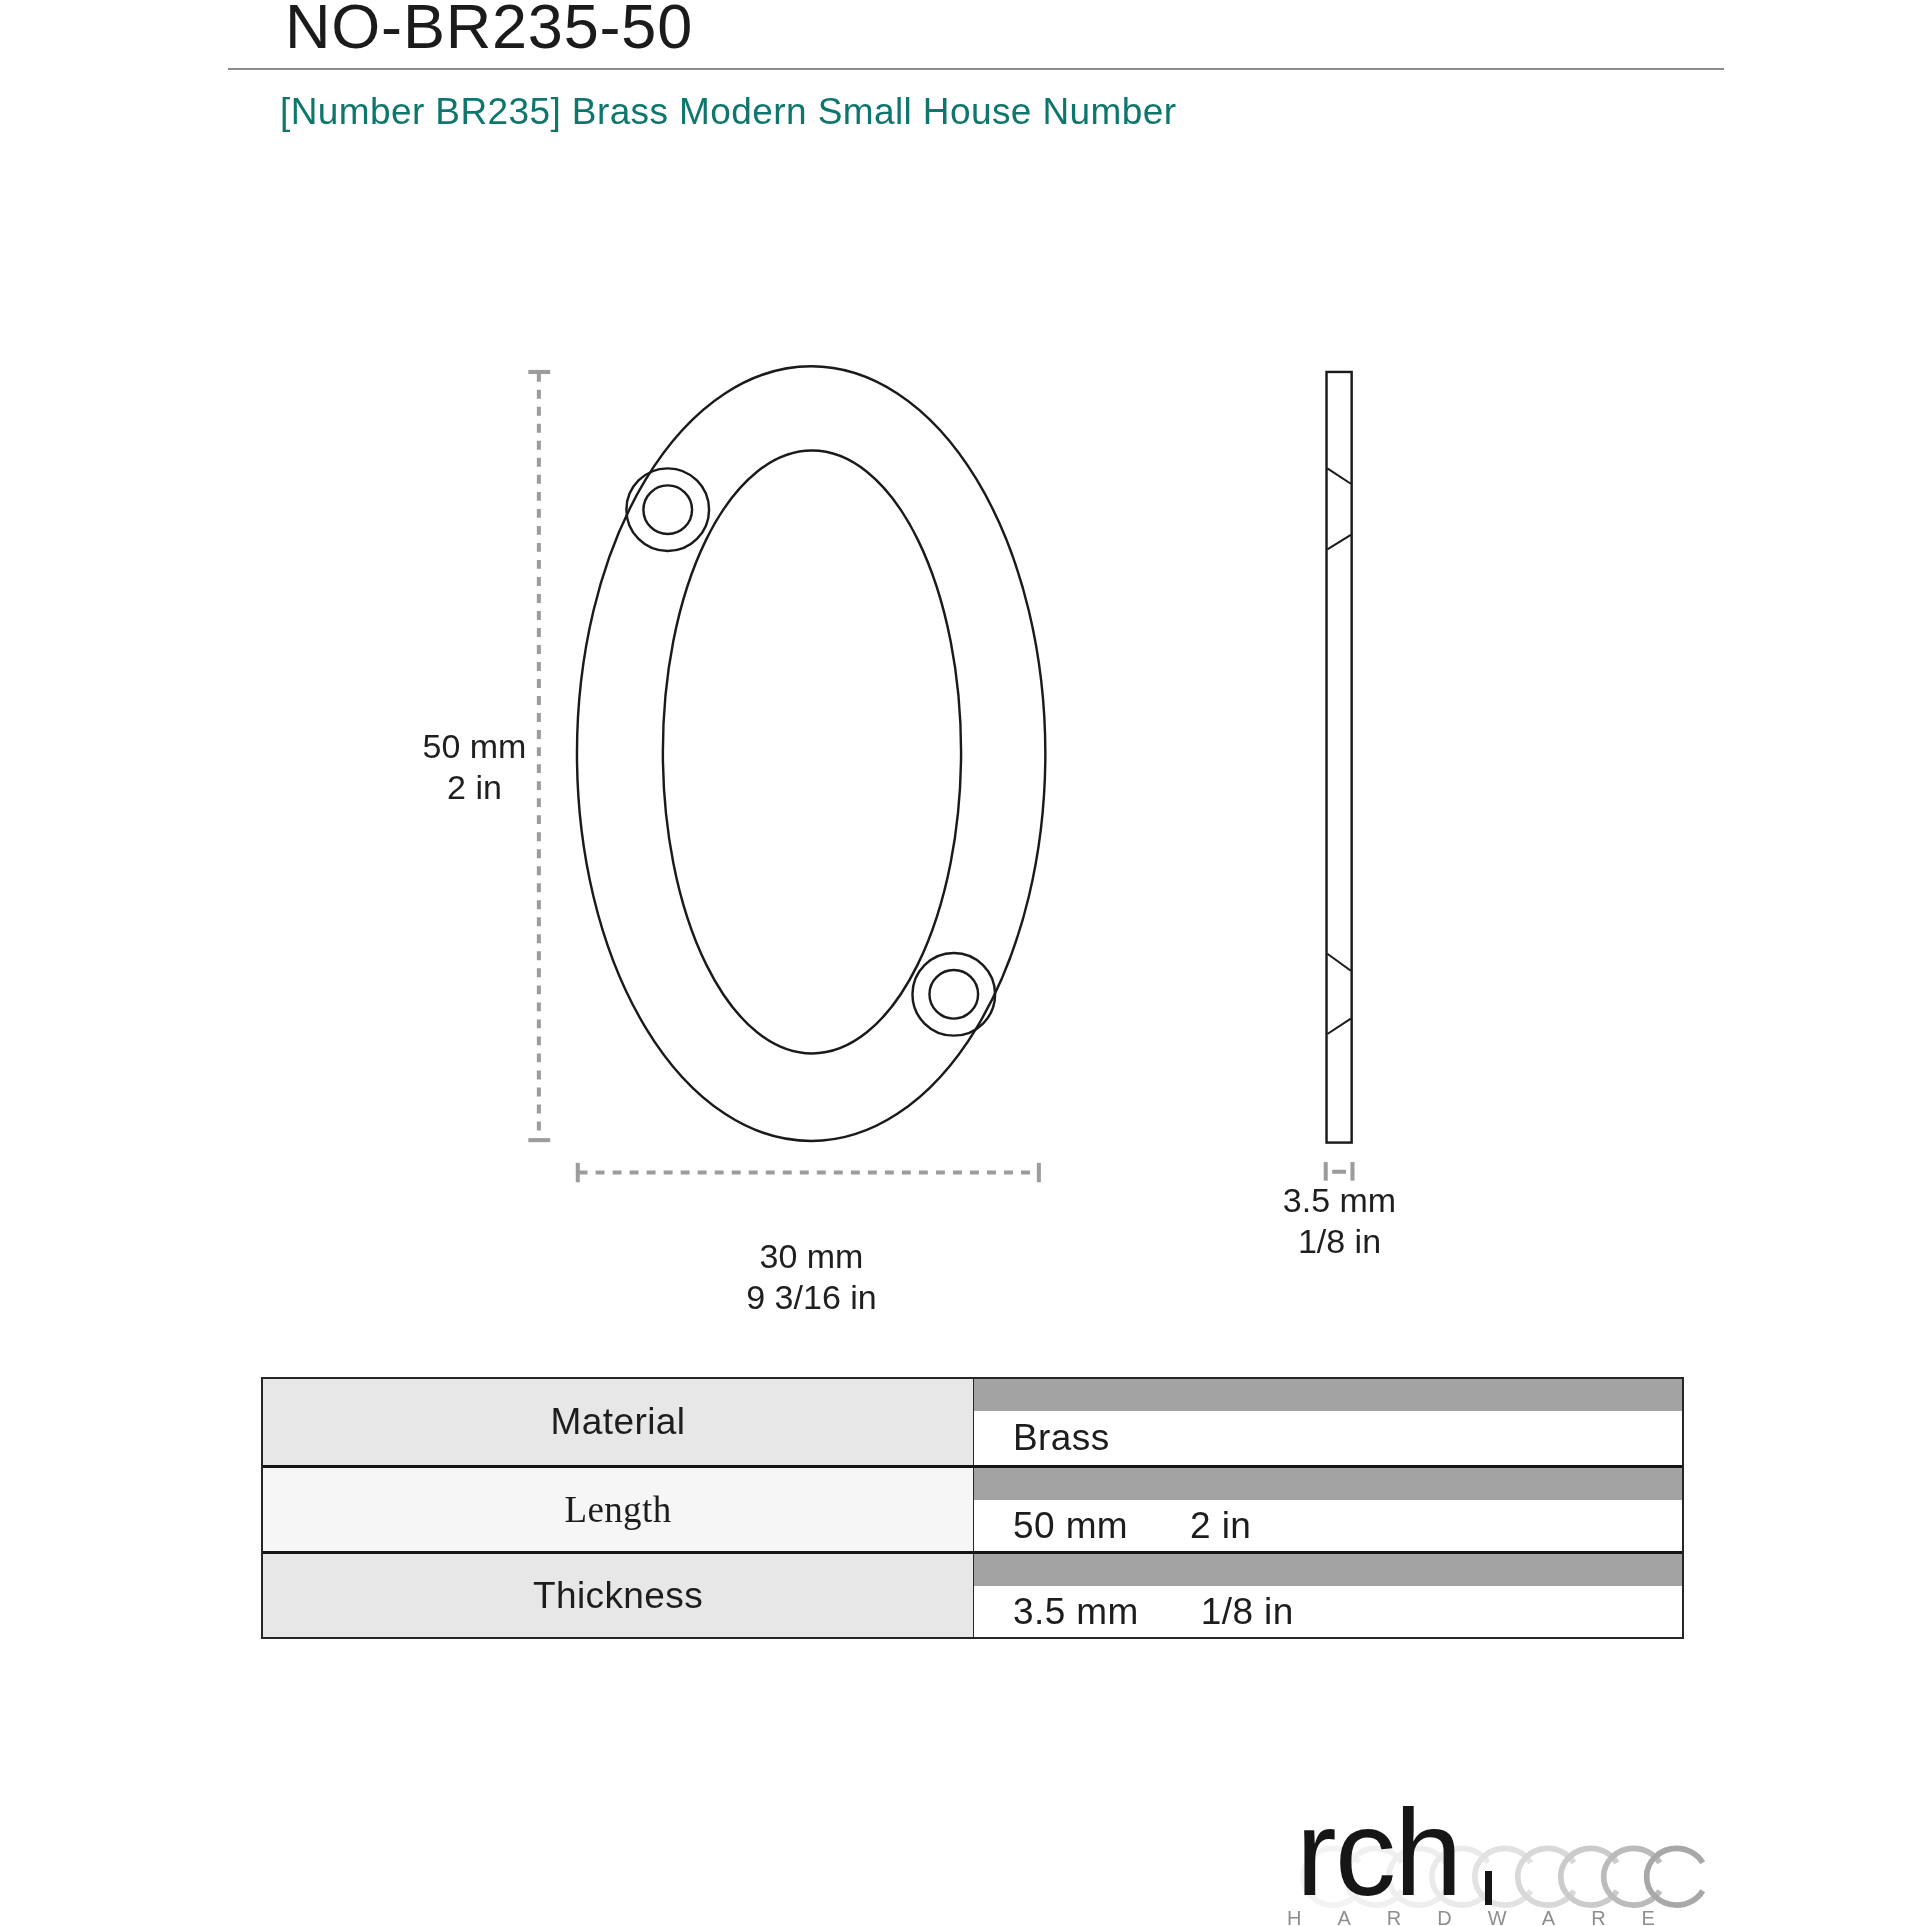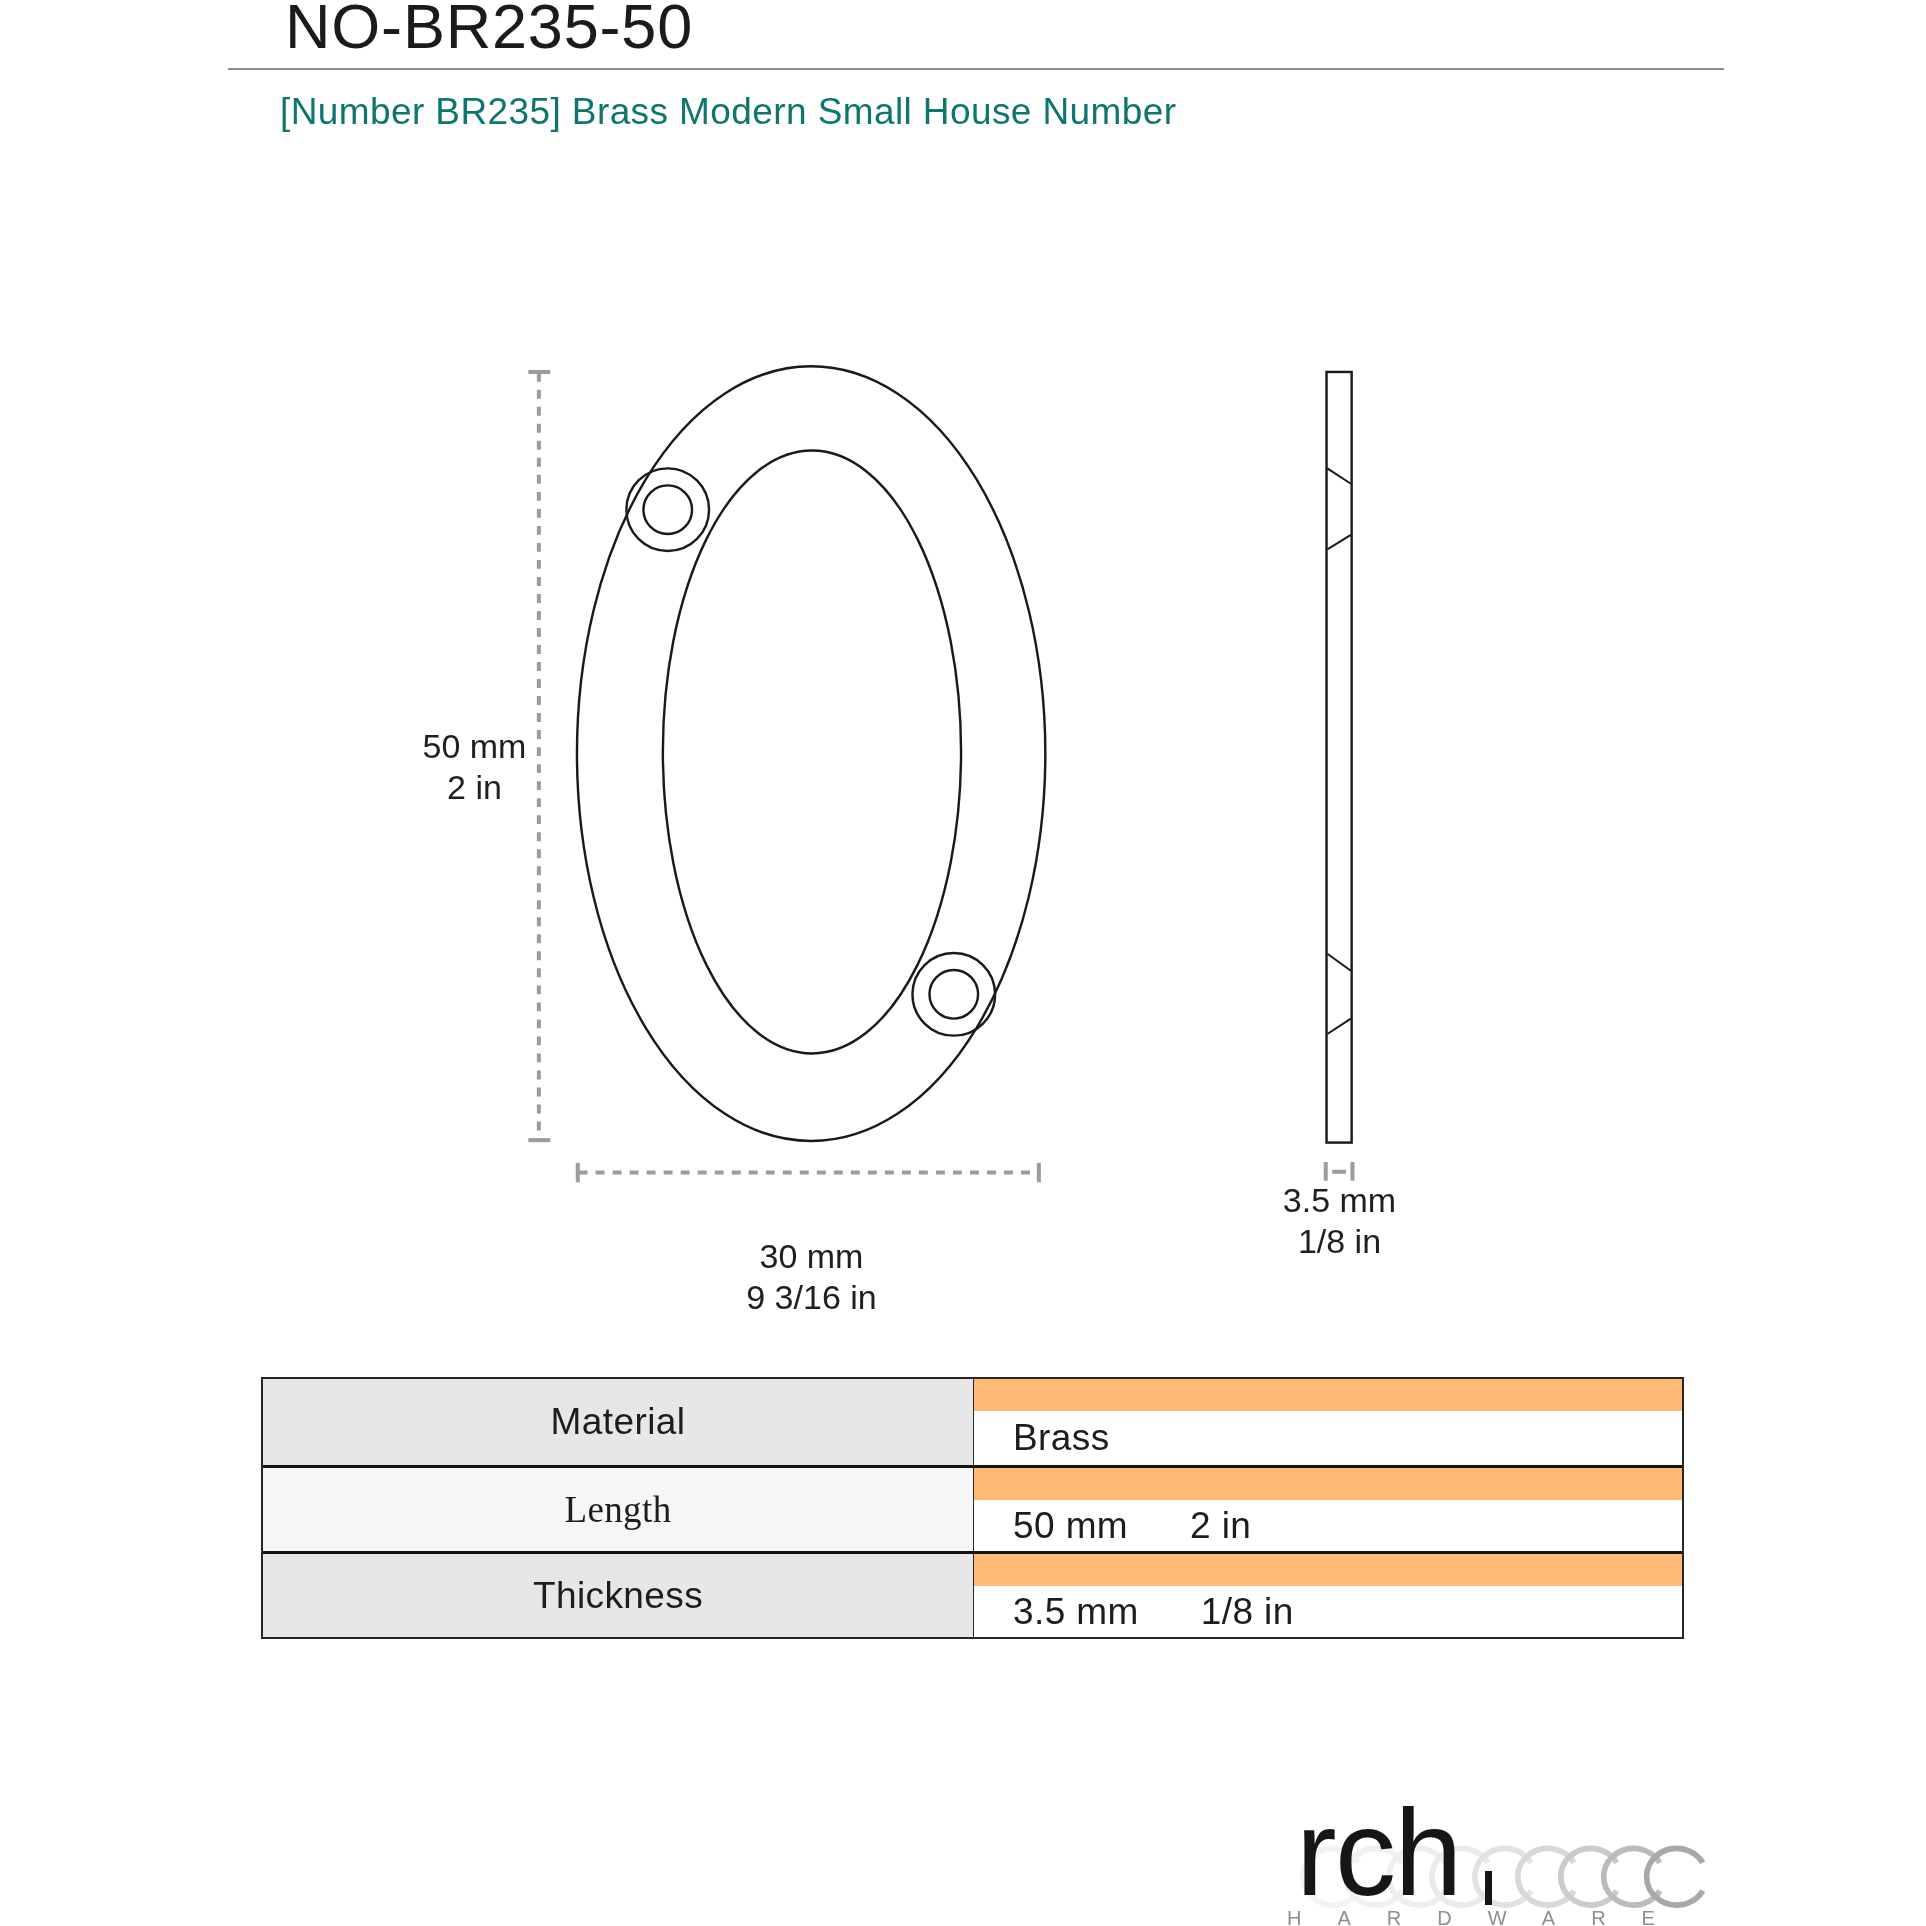--- a/index.html
+++ b/index.html
@@ -41,21 +41,21 @@
     color: #1f1f1f; white-space: nowrap;
   }
   .dim-height { left: 369px; top: 726px; width: 211px; }
   .dim-width  { left: 686px; top: 1236px; width: 251px; }
   .dim-thickness { left: 1238px; top: 1180px; width: 203px; }
 
   
   .spec-table {
     left: 261px; top: 1377px; width: 1423px;
     border: 2.4px solid #262626;
-    background: #fdba74;
+    background: #a3a3a3;
   }
   .spec-row { display: flex; height: 86px; }
   .spec-row + .spec-row { border-top: 3.2px solid #141414; }
   .spec-cell-label {
     flex: 0 0 711px;
     display: flex; align-items: center; justify-content: center;
     border-right: 1.6px solid #262626;
     font-size: 37px; color: #1d1d1d; letter-spacing: 0.4px;
   }
   .bg-gray  { background: #e7e7e7; }

